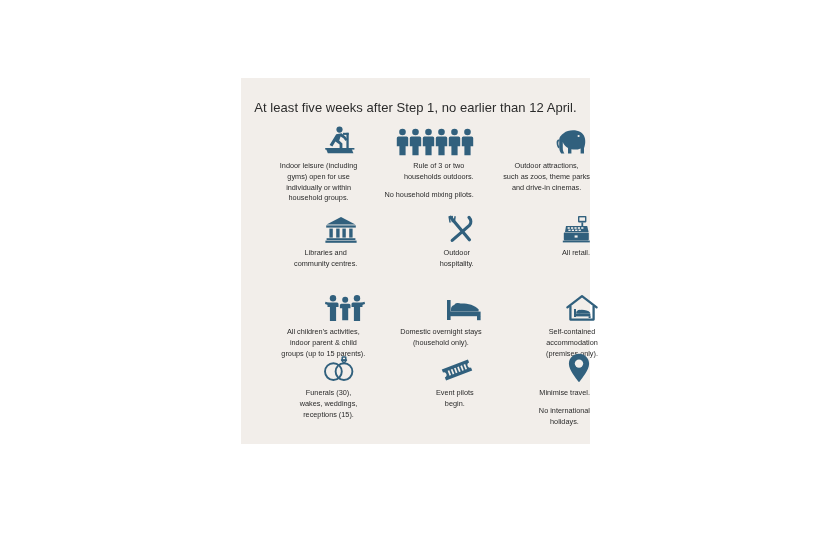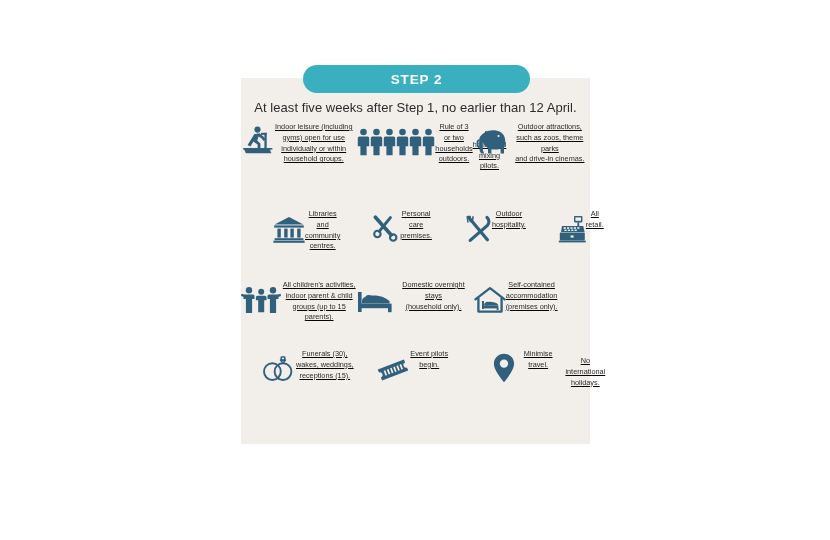--- a/index.html
+++ b/index.html
@@ -63,23 +63,22 @@
 
   
   .row {
     position: absolute;
     display: flex;
     left: 241px;
     width: 349px;
   }
   .cell {
     display: flex;
-    flex-direction: row;
-    align-items: flex-start;
-    text-decoration: underline;
+    flex-direction: column;
+    align-items: flex-end;
   }
   .icon-wrap {
     height: 34px;
     display: flex;
     align-items: flex-end;
     justify-content: center;
     margin-bottom: 5px;
   }
   .caption {
     text-align: center;
@@ -88,38 +87,35 @@
     color: #2b2b2b;
     white-space: pre-line;
   }
   .caption + .caption {
     margin-top: 7px;
   }
 
   
   .row-1 { top: 122px; }
   .row-2 { top: 209px; }
-  .row-3 { top: 280px; }
-  .row-4 { top: 349px; margin-left: 19px; }
+  .row-3 { top: 288px; padding-left: 8px; }
+  .row-4 { top: 349px; }
 
   .row-1 .cell, .row-3 .cell, .row-4 .cell { width: 116.33px; }
   .row-2 .cell { width: 87.25px; margin-left: 32px; }
 
   svg { display: block; }
 </style>
 </head>
 <body>
 
 <div id="root">
 
   <div class="panel"></div>
 
-  <div class="step-pill">
-    <span class="step-pill-label">STEP 2</span>
-  </div>
 
   <div class="subtitle">At least five weeks after Step 1, no earlier than 12 April.</div>
 
   <div class="row row-1">
 
     <div class="cell">
       <div class="icon-wrap">
         <svg width="34" height="30" viewBox="0 0 34 30" fill="#31607d">
           <circle cx="16.5" cy="3.6" r="3.1"></circle>
           <path d="M13.2 8.2 L18.6 7.2 L22.4 10.4 L24.6 13.6 L22.6 15.1 L20.4 12.2 L17.6 10.6 L16.2 14.6 L19.4 17.4 L19.4 22.0 L16.6 22.0 L16.6 18.6 L12.4 15.6 L9.4 20.4 L6.6 19.0 L10.6 12.4 Z"></path>
@@ -201,32 +197,20 @@
           <rect x="17.4" y="12.6" width="3.4" height="9.0"></rect>
           <rect x="24.2" y="12.6" width="3.4" height="9.0"></rect>
           <rect x="1.6" y="22.2" width="28.8" height="1.9"></rect>
           <rect x="0.4" y="24.6" width="31.2" height="2.2"></rect>
         </svg>
       </div>
       <div class="caption">Libraries and
 community centres.</div>
     </div>
 
-    <div class="cell">
-      <div class="icon-wrap">
-        <svg width="28" height="28" viewBox="0 0 28 28" fill="none" stroke="#31607d">
-          <path d="M3.4 2.2 L19.2 20.0" stroke-width="3.6" stroke-linecap="round"></path>
-          <path d="M18.4 2.6 L7.2 16.4" stroke-width="3.0" stroke-linecap="round"></path>
-          <circle cx="21.2" cy="22.6" r="3.2" stroke-width="2.1"></circle>
-          <circle cx="5.4" cy="19.0" r="3.2" stroke-width="2.1"></circle>
-        </svg>
-      </div>
-      <div class="caption">Personal care
-premises.</div>
-    </div>
 
     <div class="cell">
       <div class="icon-wrap">
         <svg width="28" height="28" viewBox="0 0 28 28" fill="none">
           <path d="M4.6 2.2 L23.4 24.8" stroke="#31607d" stroke-width="3.2" stroke-linecap="round"></path>
           <path d="M23.0 2.4 C25.2 4.8 25.4 8.2 23.4 10.4 L6.2 25.4" stroke="#31607d" stroke-width="3.2" stroke-linecap="round"></path>
           <path d="M3.2 1.8 L4.0 7.0" stroke="#31607d" stroke-width="1.5" stroke-linecap="round"></path>
           <path d="M6.2 1.4 L6.4 6.6" stroke="#31607d" stroke-width="1.5" stroke-linecap="round"></path>
           <path d="M9.0 1.8 L8.4 6.6" stroke="#31607d" stroke-width="1.5" stroke-linecap="round"></path>
         </svg>

